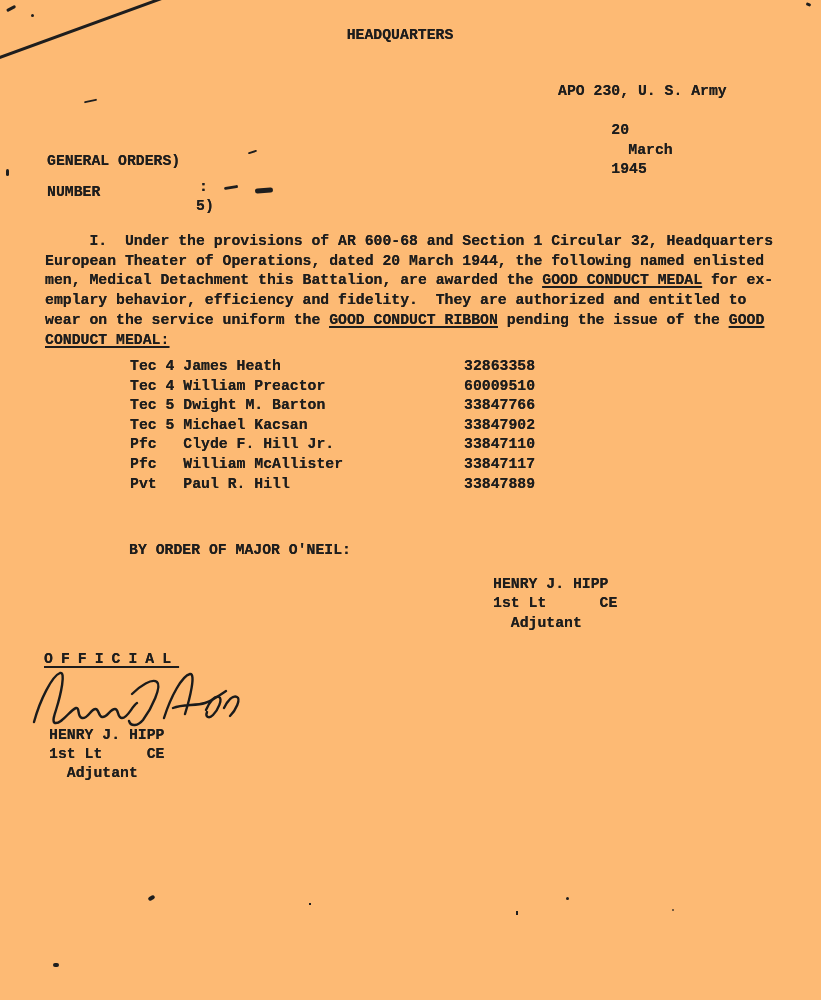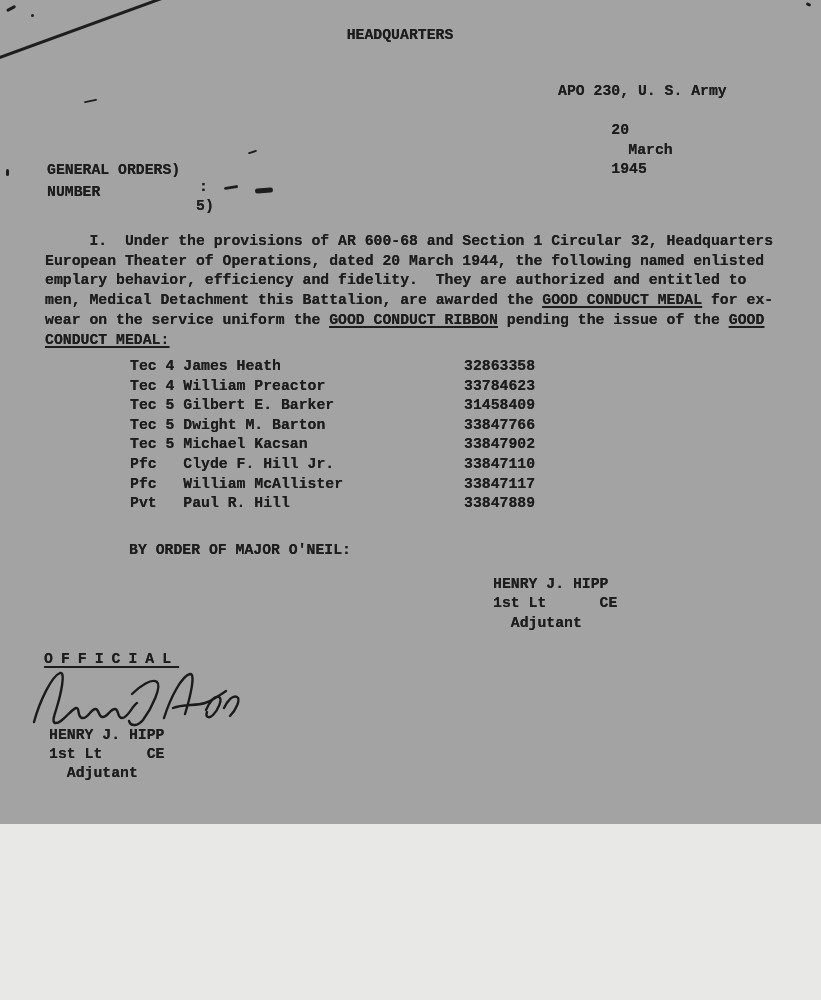--- a/index.html
+++ b/index.html
@@ -3,23 +3,23 @@
 <meta charset="utf-8">
 <style>
   html, body {
     margin: 0;
     padding: 0;
     background: #e8e8e6;
   }
   .page {
     position: relative;
     width: 821px;
-    height: 824px;
+    height: 1000px;
     margin: 0 auto;
-    background: #a3a3a3;
+    background: #fdba74;
     overflow: hidden;
     font-family: "Liberation Mono", "DejaVu Sans Mono", monospace;
     color: #1d1d1d;
     font-weight: bold;
     font-size: 14.8px;
     text-shadow: 0 0 0.5px rgba(25,25,25,0.85);
   }
   .typed { white-space: pre; }
   .abs { position: absolute; }
   .u {
@@ -38,21 +38,21 @@
   
   .apo-block {
     position: absolute;
     left: 558px; top: 82px;
     line-height: 19.5px;
   }
   .date-row span { display: inline-block; }
   .date-day   { width: 62px; }
   .date-month { width: 80px; padding-left: 17px; }
   
-  .go-label   { left: 47px;  top: 162px; }
+  .go-label   { left: 47px;  top: 153px; }
   .go-colon   { left: 199px; top: 179px; }
   .go-number  { left: 47px;  top: 184px; }
   .go-numval  { left: 196px; top: 198px; }
   
   .body-par {
     position: absolute;
     left: 45px; top: 232px;
     line-height: 19.7px;
   }
   
@@ -145,38 +145,34 @@
   </div>
 
   <div class="abs typed go-label">GENERAL ORDERS)</div>
   <div class="abs typed go-colon">:</div>
   <div class="abs typed go-number">NUMBER</div>
   <div class="abs typed go-numval">5)</div>
 
   <div class="body-par">
     <div class="typed">     I.  Under the provisions of AR 600-68 and Section 1 Circular 32, Headquarters</div>
     <div class="typed">European Theater of Operations, dated 20 March 1944, the following named enlisted</div>
+    <div class="typed"><span>men, Medical Detachment this Battalion, are awarded the </span><span class="u">GOOD CONDUCT MEDAL</span><span> for ex-</span></div>
     <div class="typed">emplary behavior, efficiency and fidelity.  They are authorized and entitled to</div>
-    <div class="typed"><span>men, Medical Detachment this Battalion, are awarded the </span><span class="u">GOOD CONDUCT MEDAL</span><span> for ex-</span></div>
     <div class="typed"><span>wear on the service uniform the </span><span class="u">GOOD CONDUCT RIBBON</span><span> pending the issue of the </span><span class="u">GOOD</span></div>
     <div class="typed"><span class="u">CONDUCT MEDAL:</span></div>
   </div>
 
   <div class="roster">
     <div class="roster-row">
       <span class="name">Tec 4 James Heath</span>
       <span class="serial">32863358</span>
     </div>
     <div class="roster-row">
       <span class="name">Tec 4 William Preactor</span>
-      <span class="serial">33784623</span>
-    </div>
-    <div class="roster-row">
-      <span class="name">Tec 5 Gilbert E. Barker</span>
-      <span class="serial">31458409</span>
+      <span class="serial">60009510</span>
     </div>
     <div class="roster-row">
       <span class="name">Tec 5 Dwight M. Barton</span>
       <span class="serial">33847766</span>
     </div>
     <div class="roster-row">
       <span class="name">Tec 5 Michael Kacsan</span>
       <span class="serial">33847902</span>
     </div>
     <div class="roster-row">

